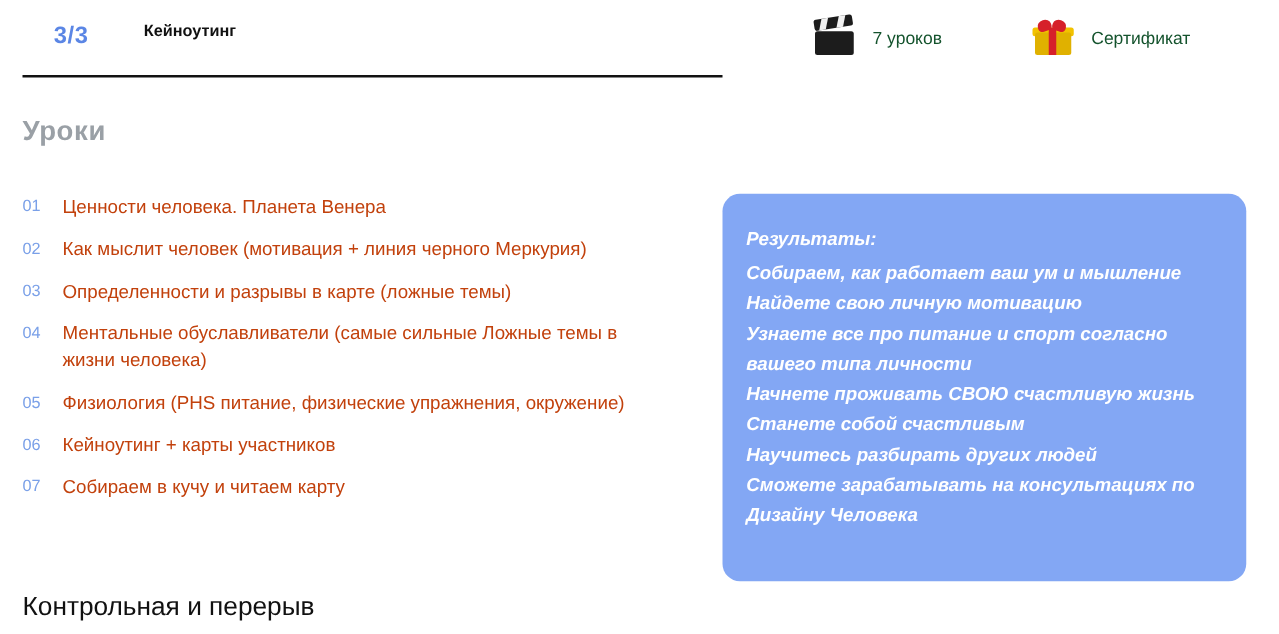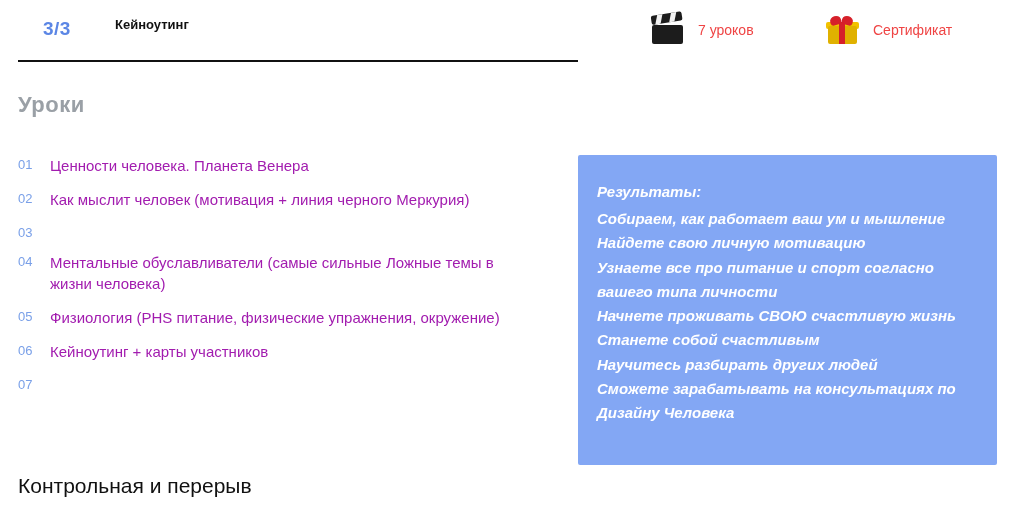--- a/index.html
+++ b/index.html
@@ -55,21 +55,21 @@
     position: absolute;
     top: 14px;
     display: flex;
     align-items: center;
     gap: 12px;
   }
   .meta-lessons { left: 650px; }
   .meta-certificate { left: 825px; }
   .meta-label {
     font-size: 14px;
-    color: #ef4444;
+    color: #14532d;
     white-space: nowrap;
   }
   .meta-icon {
     width: 36px;
     height: 32px;
     position: relative;
     flex: none;
   }
 
   
@@ -157,41 +157,41 @@
   }
   .lesson-num {
     width: 32px;
     flex: none;
     font-size: 13px;
     color: #7aa0e8;
     padding-top: 2px;
   }
   .lesson-text {
     font-size: 15px;
-    color: #a21caf;
+    color: #c2410c;
     line-height: 1.45;
     max-width: 470px;
   }
   .footer-note {
     position: absolute;
     left: 18px;
     top: 474px;
     font-size: 21px;
     color: #111111;
   }
 
   
   .results-panel {
     position: absolute;
     left: 578px;
     top: 155px;
     width: 419px;
     height: 310px;
     background: #83a7f4;
-    border-radius: 2px;
+    border-radius: 14px;
   }
   .results-title {
     position: absolute;
     left: 19px;
     top: 28px;
     font-size: 15px;
     font-weight: bold;
     font-style: italic;
     color: #ffffff;
   }
@@ -243,35 +243,37 @@
   <div class="lesson-item">
     <div class="lesson-num">01</div>
     <div class="lesson-text">Ценности человека. Планета Венера</div>
   </div>
   <div class="lesson-item">
     <div class="lesson-num">02</div>
     <div class="lesson-text">Как мыслит человек (мотивация + линия черного Меркурия)</div>
   </div>
   <div class="lesson-item">
     <div class="lesson-num">03</div>
+    <div class="lesson-text">Определенности и разрывы в карте (ложные темы)</div>
   </div>
   <div class="lesson-item">
     <div class="lesson-num">04</div>
     <div class="lesson-text">Ментальные обуславливатели (самые сильные Ложные темы в жизни человека)</div>
   </div>
   <div class="lesson-item">
     <div class="lesson-num">05</div>
     <div class="lesson-text">Физиология (PHS питание, физические упражнения, окружение)</div>
   </div>
   <div class="lesson-item">
     <div class="lesson-num">06</div>
     <div class="lesson-text">Кейноутинг + карты участников</div>
   </div>
   <div class="lesson-item">
     <div class="lesson-num">07</div>
+    <div class="lesson-text">Собираем в кучу и читаем карту</div>
   </div>
 </div>
 
 <div class="footer-note">Контрольная и перерыв</div>
 
 <div class="results-panel">
   <div class="results-title">Результаты:</div>
   <div class="results-list">
     <div class="result-line">Собираем, как работает ваш ум и мышление</div>
     <div class="result-line">Найдете свою личную мотивацию</div>

